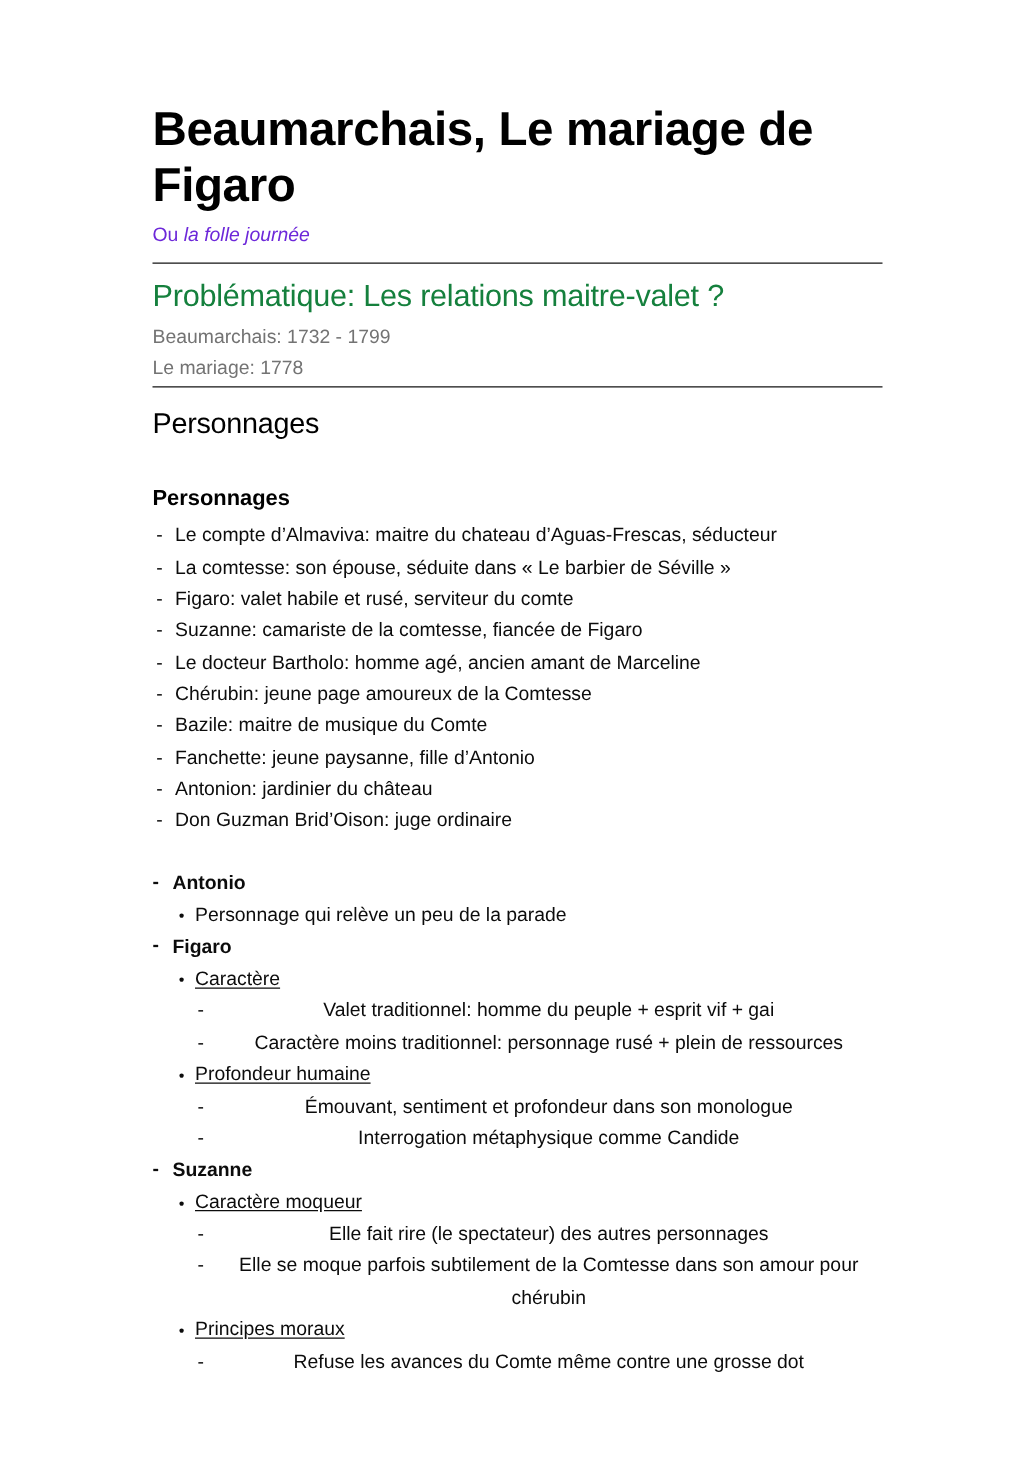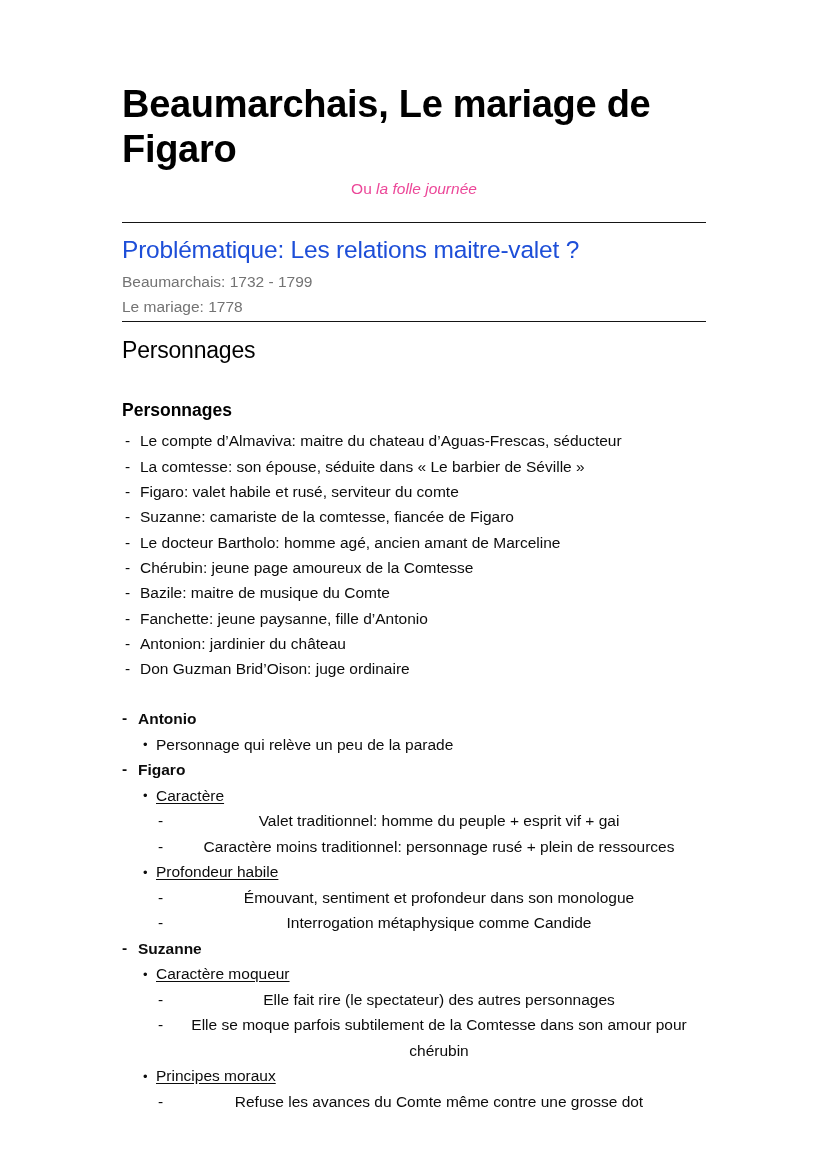--- a/index.html
+++ b/index.html
@@ -26,36 +26,35 @@
     font-weight: bold;
     line-height: 1.19;
     letter-spacing: -0.3px;
     margin: 0 0 8px 0;
     max-width: 640px;
     color: #000;
   }
   .subtitle {
     font-size: 15.5px;
     line-height: 18px;
-    margin: 0 0 24px 0;
-    color: #ec4899;
-    text-align: center;
+    margin: 0 0 12px 0;
+    color: #6d28d9;
   }
   .subtitle .it { font-style: italic; }
   hr.rule {
     border: none;
     border-top: 1.5px solid #151515;
     margin: 0;
   }
   h2.problem-heading {
     font-size: 24.5px;
     font-weight: 400;
     letter-spacing: -0.2px;
     margin: 13px 0 9px 0;
-    color: #1d4ed8;
+    color: #15803d;
   }
   .meta-line {
     font-size: 15.5px;
     line-height: 18px;
     margin: 0 0 7px 0;
     color: #737373;
   }
   .meta-line:last-of-type { margin-bottom: 5px; }
   h3.section-heading {
     font-size: 23px;
@@ -163,21 +162,21 @@
 
   <div class="analysis">
 
     <div class="a-name">Antonio</div>
     <div class="a-bullet"><span>Personnage qui relève un peu de la parade</span></div>
 
     <div class="a-name">Figaro</div>
     <div class="a-bullet"><span class="underline">Caractère</span></div>
     <div class="a-sub"><span>Valet traditionnel: homme du peuple + esprit vif + gai</span></div>
     <div class="a-sub"><span>Caractère moins traditionnel: personnage rusé + plein de ressources</span></div>
-    <div class="a-bullet"><span class="underline">Profondeur habile</span></div>
+    <div class="a-bullet"><span class="underline">Profondeur humaine</span></div>
     <div class="a-sub"><span>Émouvant, sentiment et profondeur dans son monologue</span></div>
     <div class="a-sub"><span>Interrogation métaphysique comme Candide</span></div>
 
     <div class="a-name">Suzanne</div>
     <div class="a-bullet"><span class="underline">Caractère moqueur</span></div>
     <div class="a-sub"><span>Elle fait rire (le spectateur) des autres personnages</span></div>
     <div class="a-sub"><span>Elle se moque parfois subtilement de la Comtesse dans son amour pour chérubin</span></div>
     <div class="a-bullet"><span class="underline">Principes moraux</span></div>
     <div class="a-sub"><span>Refuse les avances du Comte même contre une grosse dot</span></div>
 

